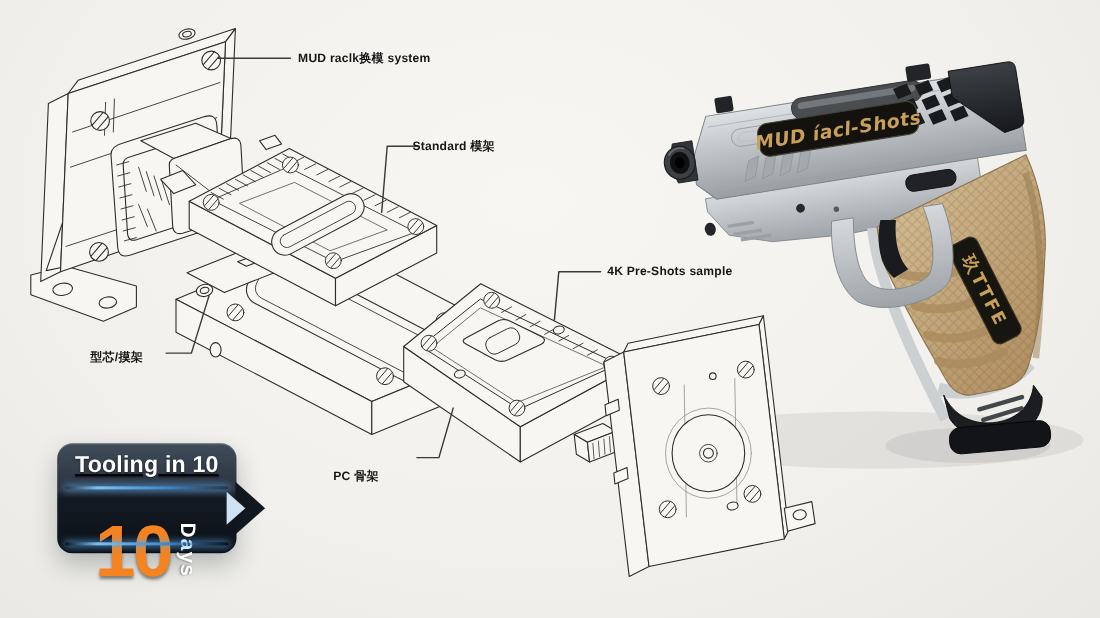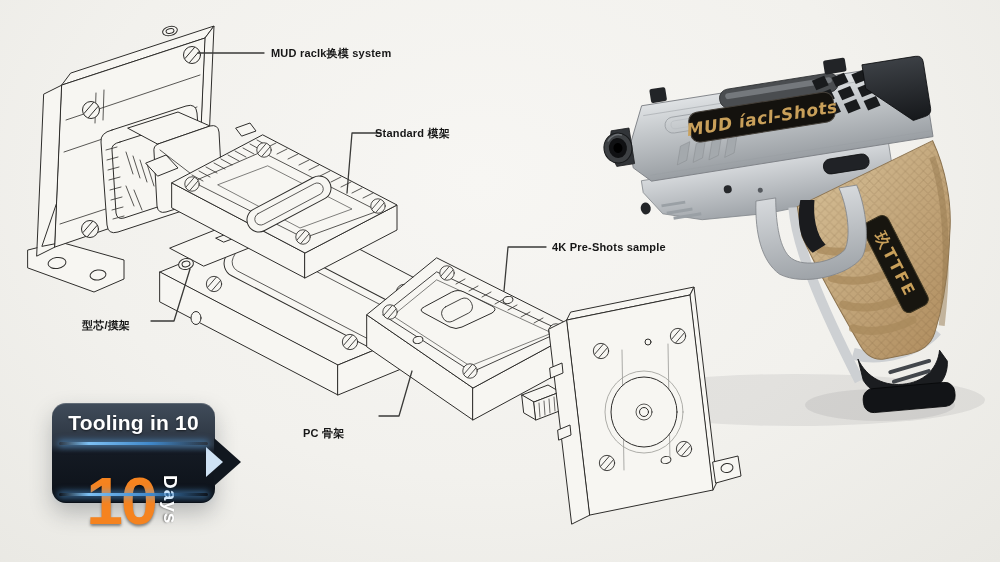--- a/index.html
+++ b/index.html
@@ -23,20 +23,21 @@
   #lbl-2k       { left:552px; top:236px; }
   #lbl-core     { left:82px;  top:314px; }
   #lbl-pc       { left:303px; top:422px; }
 
   
   .badge {
     position:absolute; left:52px; top:403px; width:163px; height:100px;
     border-radius:14px;
     background: linear-gradient(180deg,#404c5a 0%, #2b3440 42%, #141a23 50%, #0c1118 100%);
     box-shadow: 0 10px 22px rgba(40,45,55,.28), inset 0 1px 0 rgba(255,255,255,.18), inset 0 -1px 0 rgba(0,0,0,.4);
+    text-decoration: underline;
   }
   .badge-arrow-dark {
     position:absolute; right:-26px; top:35px; width:0; height:0;
     border-top:24px solid transparent; border-bottom:24px solid transparent;
     border-left:27px solid #11171f;
   }
   .badge-arrow-light {
     position:absolute; right:-8px; top:44px; width:0; height:0;
     border-top:15px solid transparent; border-bottom:15px solid transparent;
     border-left:17px solid #cfe2f4;

